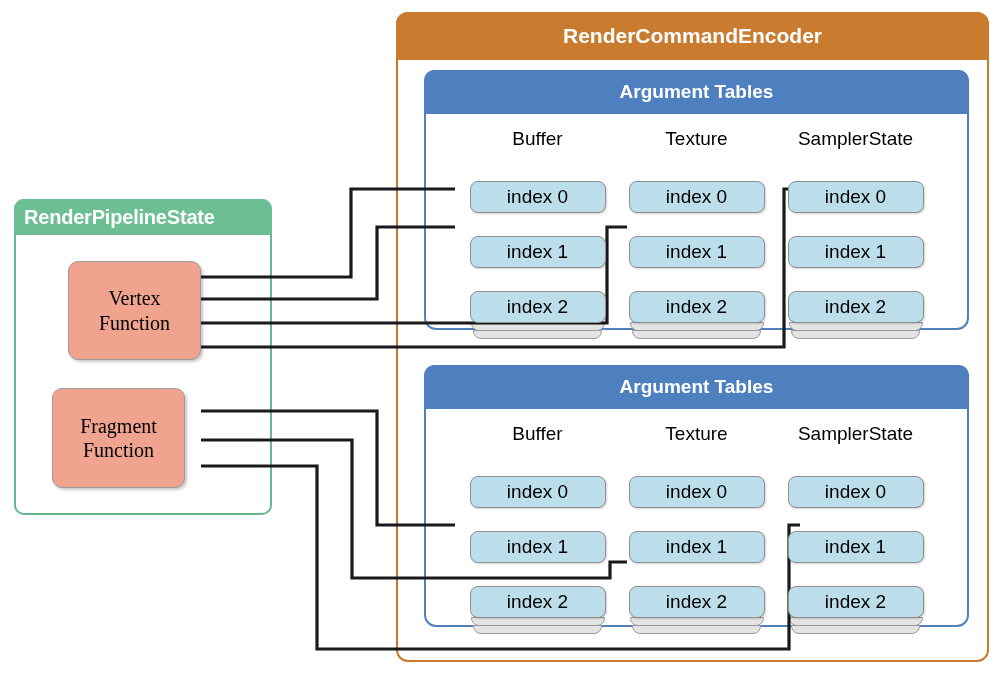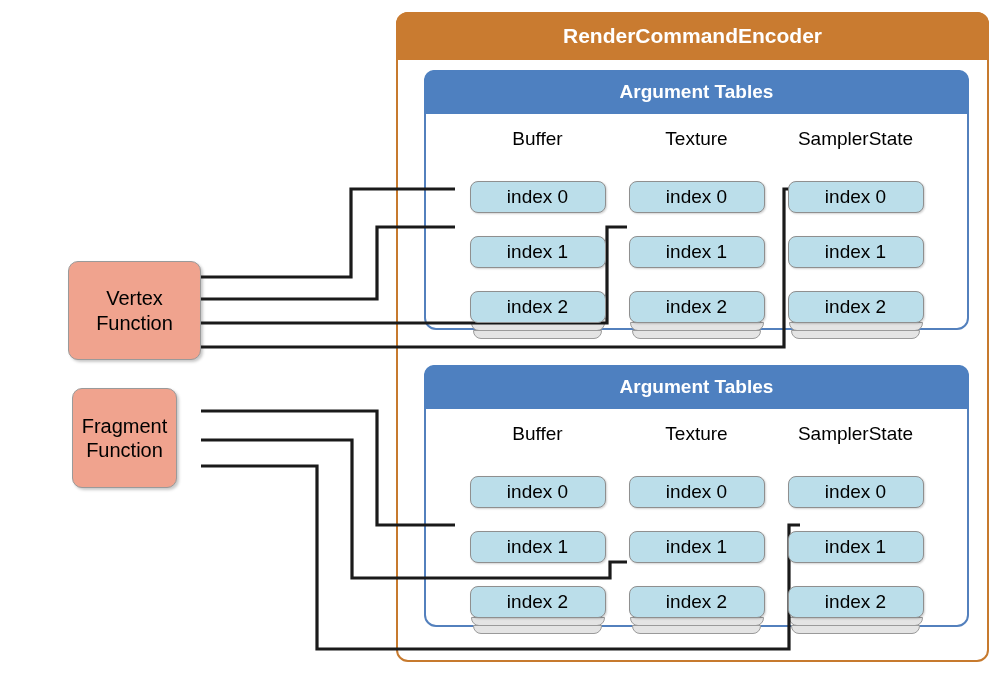--- a/index.html
+++ b/index.html
@@ -51,23 +51,24 @@
     border-radius: 10px;
     box-shadow: 2px 2px 3px rgba(0,0,0,0.22);
     display: flex;
     flex-direction: column;
     align-items: center;
     justify-content: center;
     font-size: 20px;
     color: #000000;
     line-height: 1.22;
     text-align: center;
+    font-family: Liberation Serif, serif;
   }
   #vertex-function { left: 68px; top: 261px; width: 133px; height: 99px; }
-  #fragment-function { left: 72px; top: 388px; width: 105px; height: 100px; }
+  #fragment-function { left: 52px; top: 388px; width: 133px; height: 100px; }
 
   
   #render-command-encoder {
     left: 396px; top: 12px; width: 593px; height: 650px;
     border: 2px solid #c77a2e;
     border-radius: 12px;
     background: transparent;
   }
   #rce-header {
     position: absolute;
@@ -150,20 +151,23 @@
 
   
   #connectors { position: absolute; left: 0; top: 0; width: 1002px; height: 675px; }
   #connectors path { fill: none; stroke: #1a1a1a; stroke-width: 3.2; }
 </style>
 </head>
 <body>
 
 <div id="stage">
 
+  <div class="abs" id="pipeline-state">
+    <div id="pipeline-state-header">RenderPipelineState</div>
+  </div>
 
   <div class="abs function-box" id="vertex-function">
     <span>Vertex</span>
     <span>Function</span>
   </div>
 
   <div class="abs function-box" id="fragment-function">
     <span>Fragment</span>
     <span>Function</span>
   </div>

